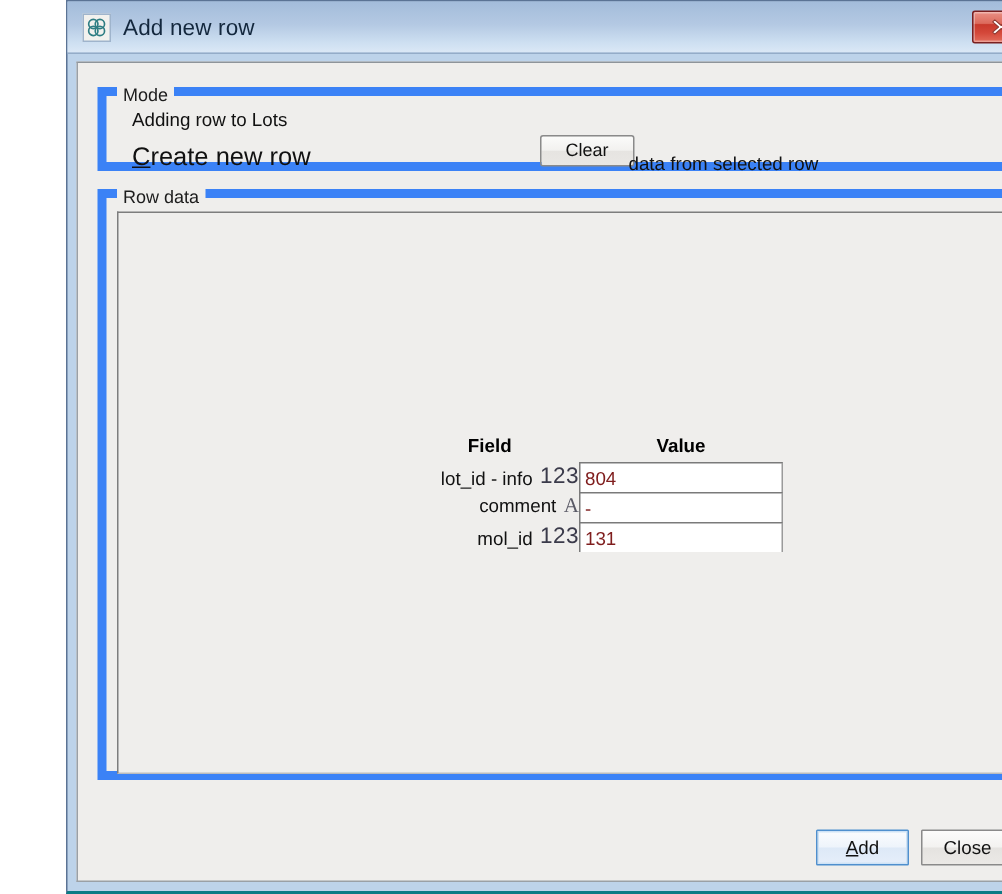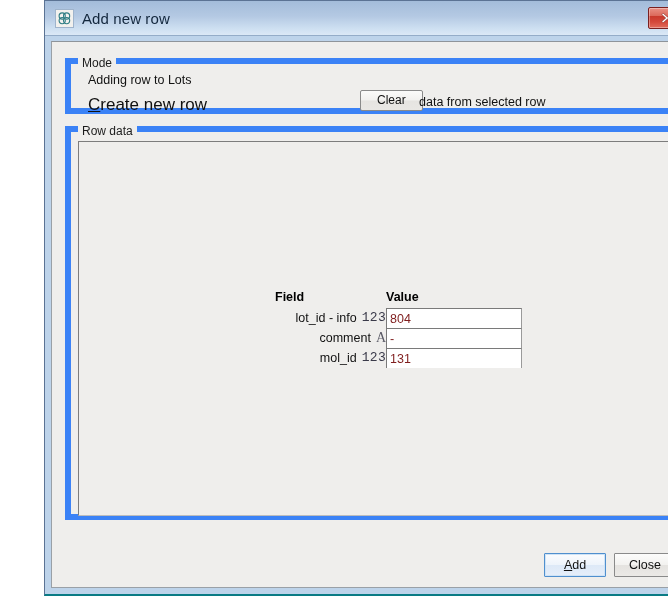--- a/index.html
+++ b/index.html
@@ -167,57 +167,57 @@
     font-family: "Liberation Sans", sans-serif;
     font-size: 12px;
     color: #111;
     cursor: pointer;
     line-height: 19px;
     text-align: center;
   }
   #clear-after {
     position: absolute;
     left: 348px;
-    top: 31px;
+    top: 38px;
     font-size: 12.5px;
     color: #111;
     white-space: nowrap;
   }
 
   
   #field-table {
     position: absolute;
     left: 196px;
     top: 148px;
     border-collapse: collapse;
   }
   #field-table th {
     font-size: 12.5px;
     font-weight: bold;
     color: #000;
     padding: 0 0 4px 0;
-    text-align: left;
+    text-align: center;
   }
   #field-table th.th-field { width: 103px; padding-right: 8px;}
   #field-table th.th-value { width: 136px; }
 
   #field-table td { padding: 0; vertical-align: middle; }
 
   td.cell-label {
     text-align: right;
     white-space: nowrap;
     padding-right: 4px;
     height: 20px;
     font-size: 12.5px;
     color: #111;
   }
   .lbl-name { }
   .type-num {
-    font-family: Liberation Mono, monospace;
-    font-size: 13px;
+    font-family: Liberation Sans, sans-serif;
+    font-size: 15px;
     color: #3a3a4a;
     letter-spacing: 0.3px;
     margin-left: 5px;
     position: relative;
     top: -1px;
   }
   .type-alpha {
     font-family: "Liberation Serif", serif;
     font-size: 14px;
     color: #5a5a66;

